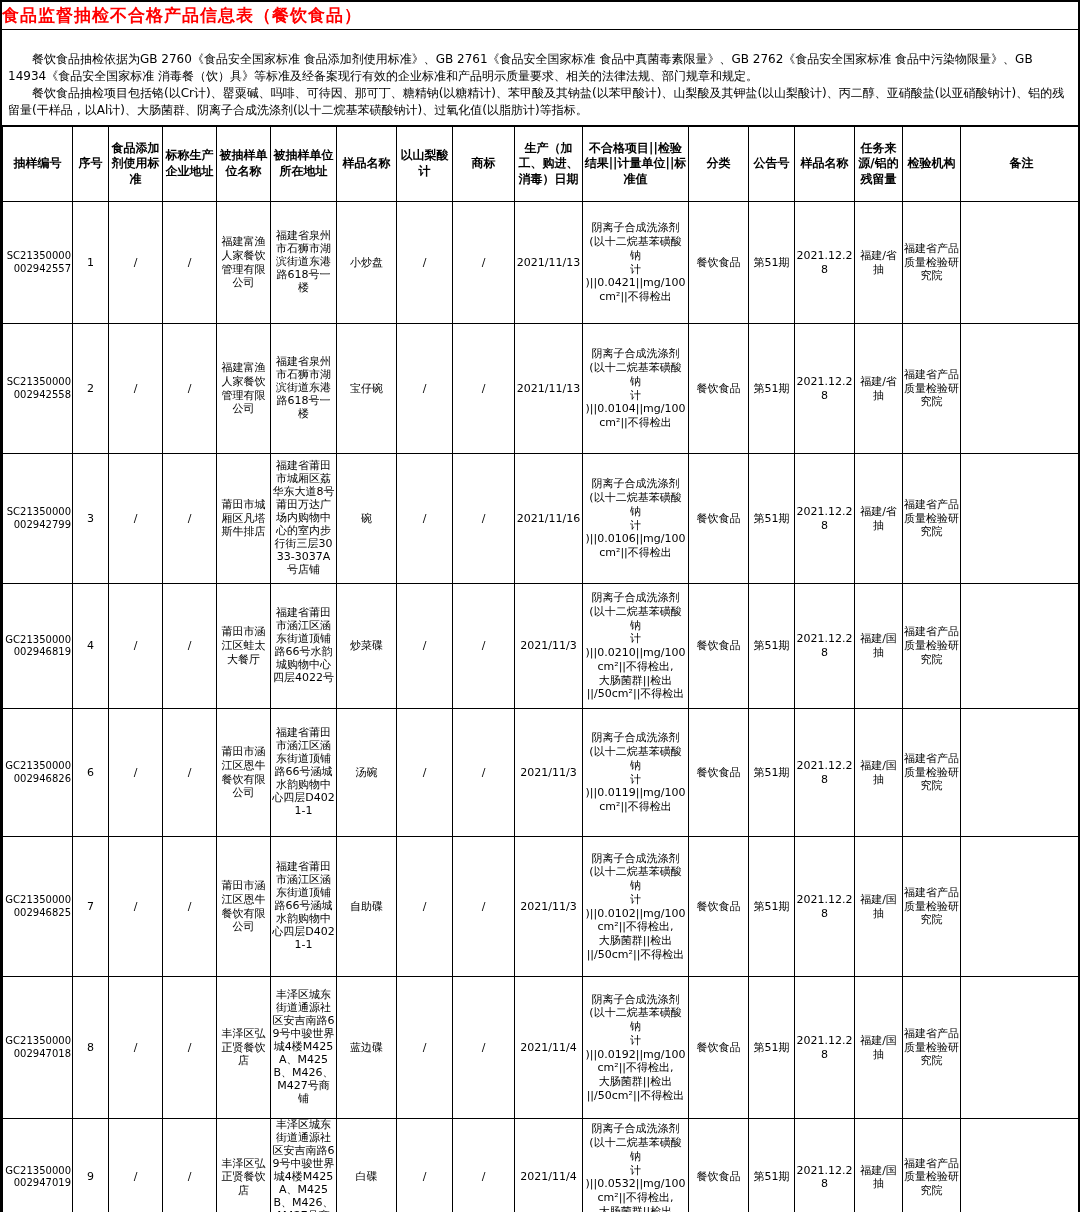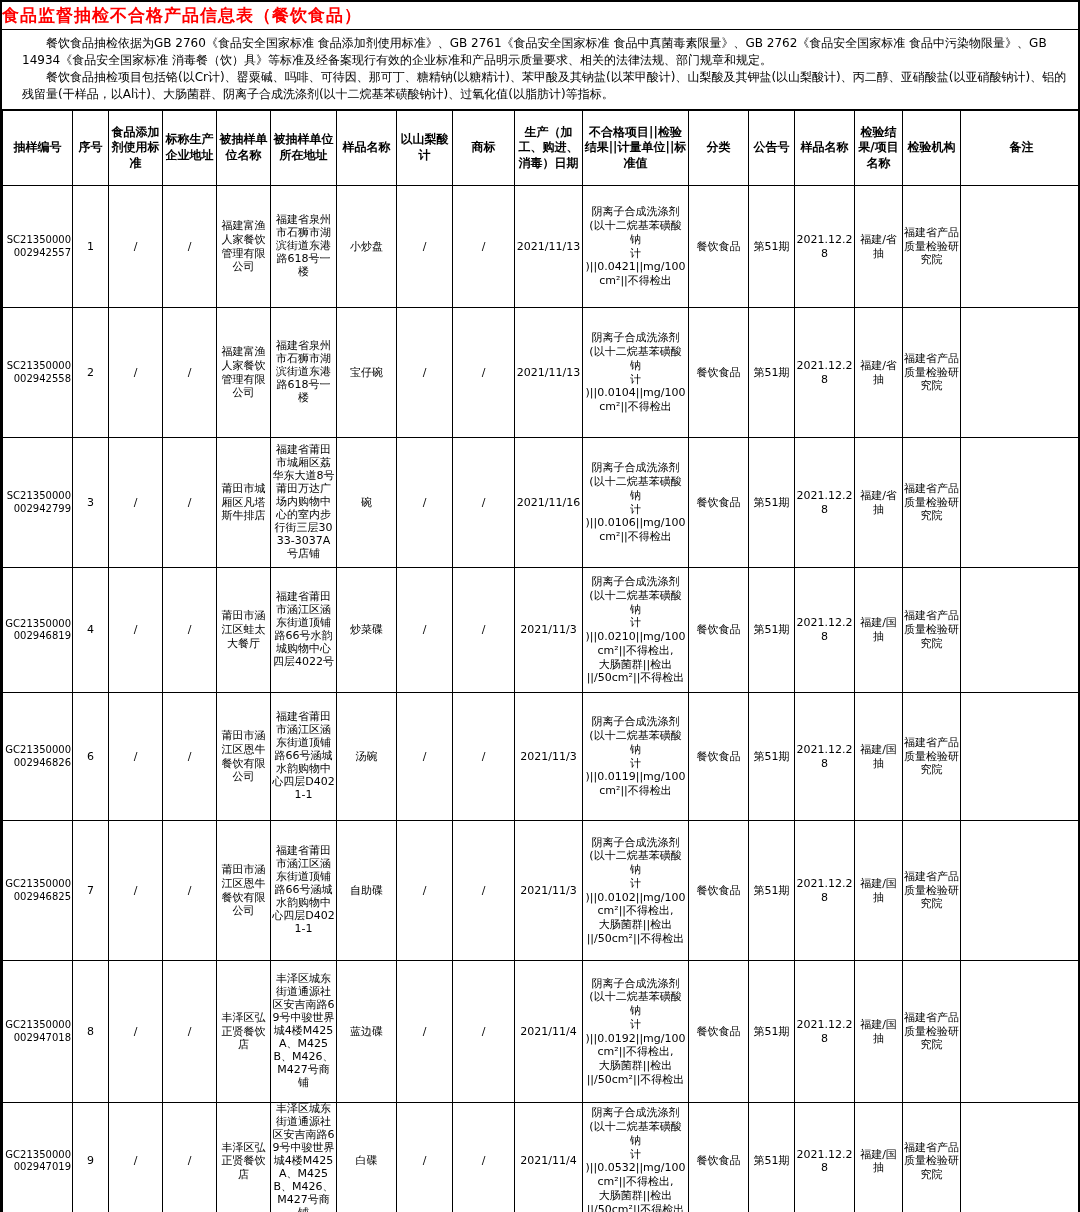--- a/index.html
+++ b/index.html
@@ -24,24 +24,25 @@
   }
   .title-bar h1 {
     font-size: 17px;
     font-weight: bold;
     color: #ff0000;
     letter-spacing: 1px;
   }
   .intro {
     height: 80px;
     border-bottom: 1px solid #000;
-    padding: 5px 4px 2px 20px;
+    padding: 5px 4px 2px 6px;
     font-size: 12px;
     line-height: 17px;
     overflow: hidden;
+    margin-top: 16px;
   }
   .intro p { text-indent: 2em; }
   table {
     width: 100%;
     border-collapse: collapse;
     table-layout: fixed;
   }
   th, td {
     border: 1px solid #000;
     text-align: center;
@@ -102,21 +103,21 @@
           <th>被抽样单位名称</th>
           <th>被抽样单位所在地址</th>
           <th>样品名称</th>
           <th>以山梨酸计</th>
           <th>商标</th>
           <th>生产（加工、购进、消毒）日期</th>
           <th>不合格项目||检验结果||计量单位||标准值</th>
           <th>分类</th>
           <th>公告号</th>
           <th>样品名称</th>
-          <th>检验结果/项目名称</th>
+          <th>任务来源/铝的残留量</th>
           <th>检验机构</th>
           <th>备注</th>
         </tr>
     </thead>
     <tbody id="table-body">
         <tr style="height: 122px;">
           <td>SC21350000002942557</td>
           <td>1</td>
           <td>/</td>
           <td>/</td>

